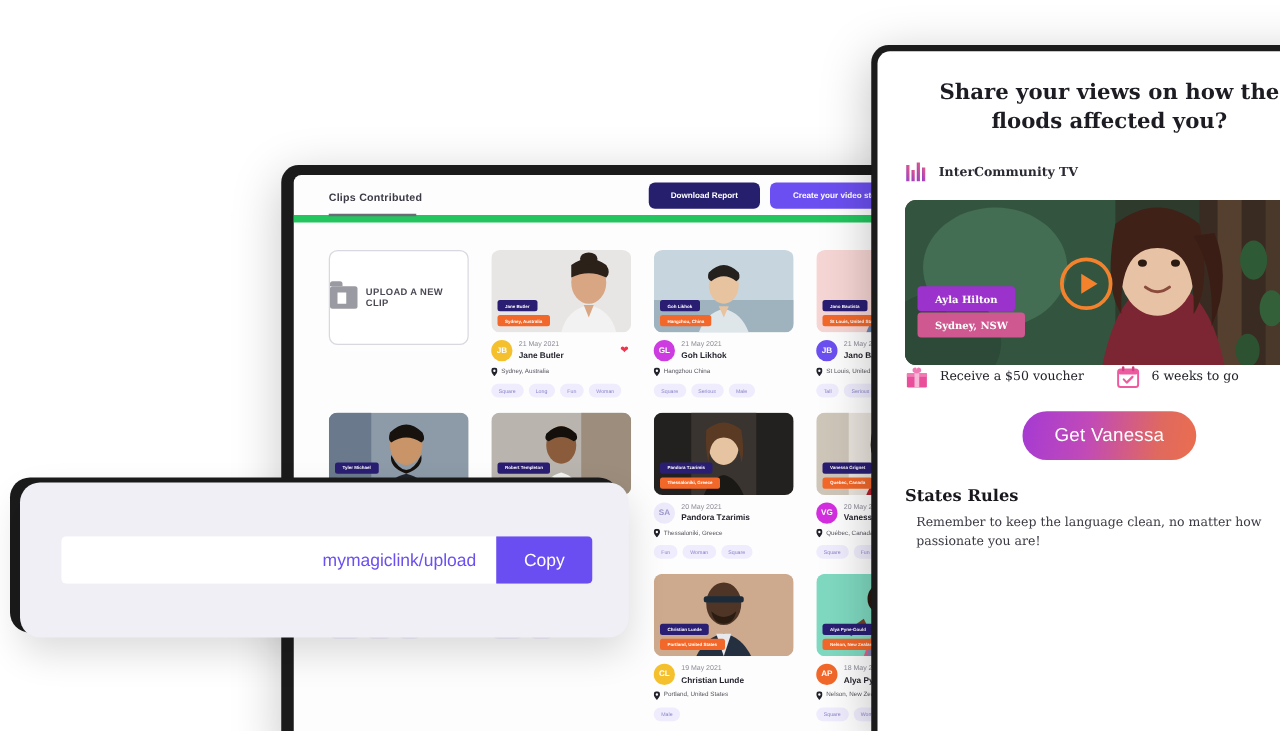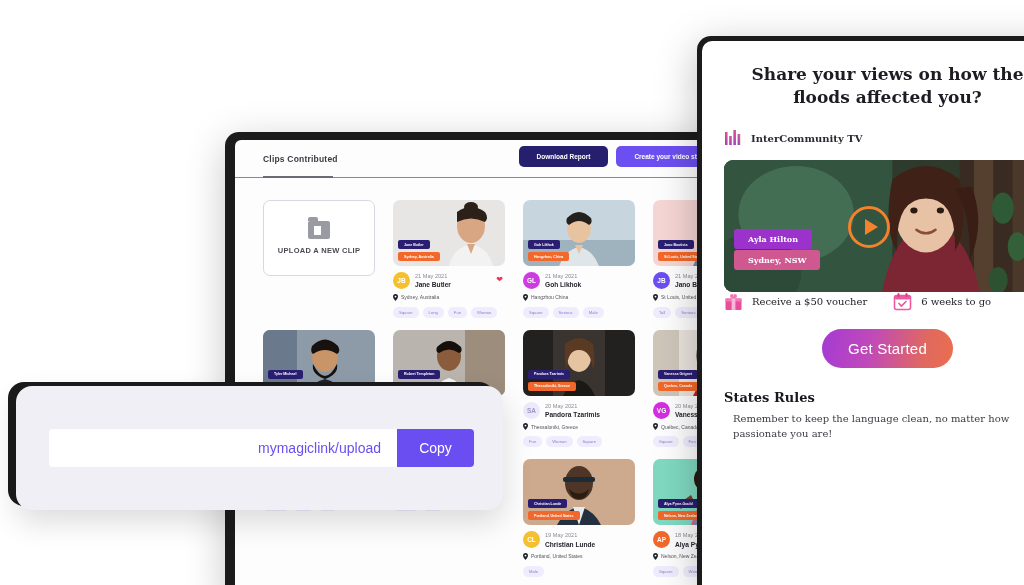--- a/index.html
+++ b/index.html
@@ -28,21 +28,21 @@
     border-radius: 6px 0 0 0;
     position: relative;
     overflow: hidden;
   }
 
   
   .dash-topbar {
     position: relative;
     height: 38px;
     padding: 8px 0 0 28px;
-    border-bottom: 1px solid #22c55e;
+    border-bottom: 6px solid #22c55e;
   }
   .tab-label {
     font-size: 8.5px; font-weight: bold; color: #3b3b46;
     letter-spacing: .2px;
     display: inline-block;
     padding-bottom: 7px;
   }
   .tab-underline {
     position: absolute; left: 28px; bottom: -1px;
     width: 70px; height: 2px; background: #6b6b78;
@@ -65,21 +65,21 @@
   .clip-grid {
     display: grid;
     grid-template-columns: repeat(4, 112px);
     column-gap: 18px; row-gap: 12px;
     padding: 22px 0 0 28px;
   }
   .upload-tile {
     width: 112px; height: 76px;
     border: 1px solid #d8d8e0;
     border-radius: 7px;
-    display: flex; flex-direction: column;
+    display: flex; flex-direction: row;
     align-items: center; justify-content: center;
     gap: 7px;
     background: #fff;
   }
   .upload-tile .folder {
     width: 22px; height: 18px;
     background: #9a9aa3;
     border-radius: 2px;
     position: relative;
   }
@@ -644,21 +644,21 @@
             <rect x="1.5" y="3.5" width="16" height="4" rx="2" fill="#ee5aa0"></rect>
             <rect x="4.5" y="1" width="2" height="4" rx="1" fill="#d33f86"></rect>
             <rect x="12.5" y="1" width="2" height="4" rx="1" fill="#d33f86"></rect>
             <path d="M6 11.5l2.4 2.6 4.6-4.6" stroke="#ee5aa0" stroke-width="1.7" fill="none" stroke-linecap="round" stroke-linejoin="round"></path>
           </svg>
           <span class="perk-text">6 weeks to go</span>
         </div>
       </div>
 
       <div class="cta-wrap">
-        <button id="cta-button">Get Started</button>
+        <button id="cta-button">Get Vanessa</button>
       </div>
 
 
       <div class="section">
         <div class="section-head">States Rules</div>
         <div class="section-body">
           <p>Remember to keep the language clean, no matter how passionate you are!</p>
         </div>
       </div>
 

